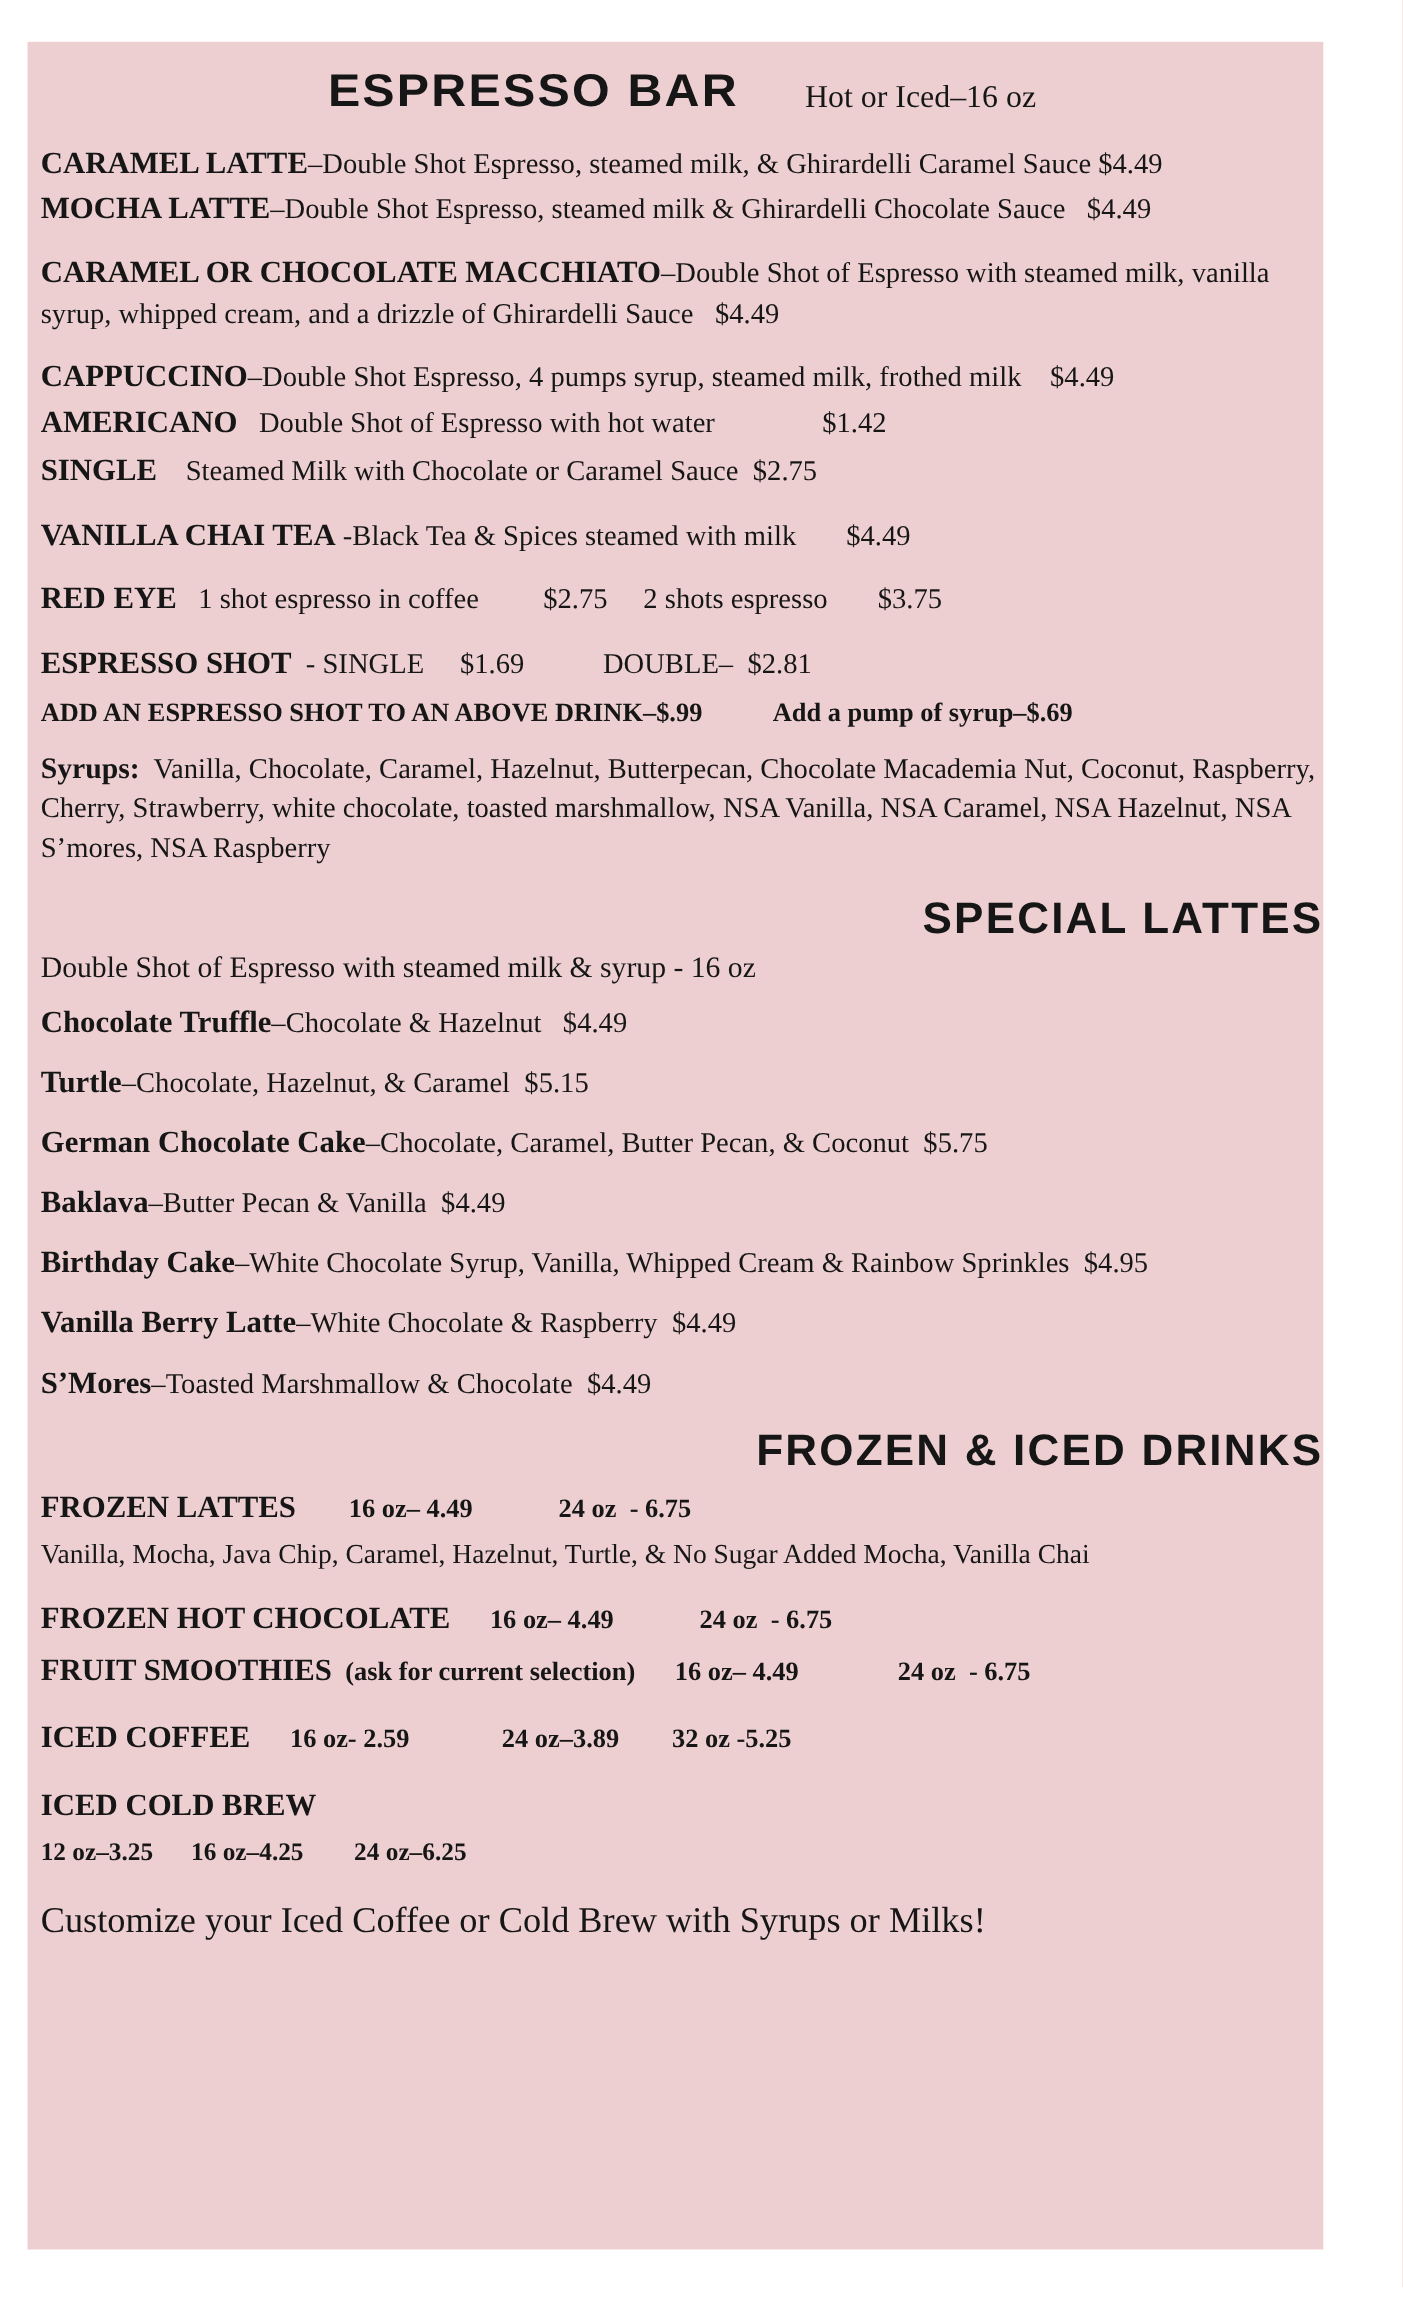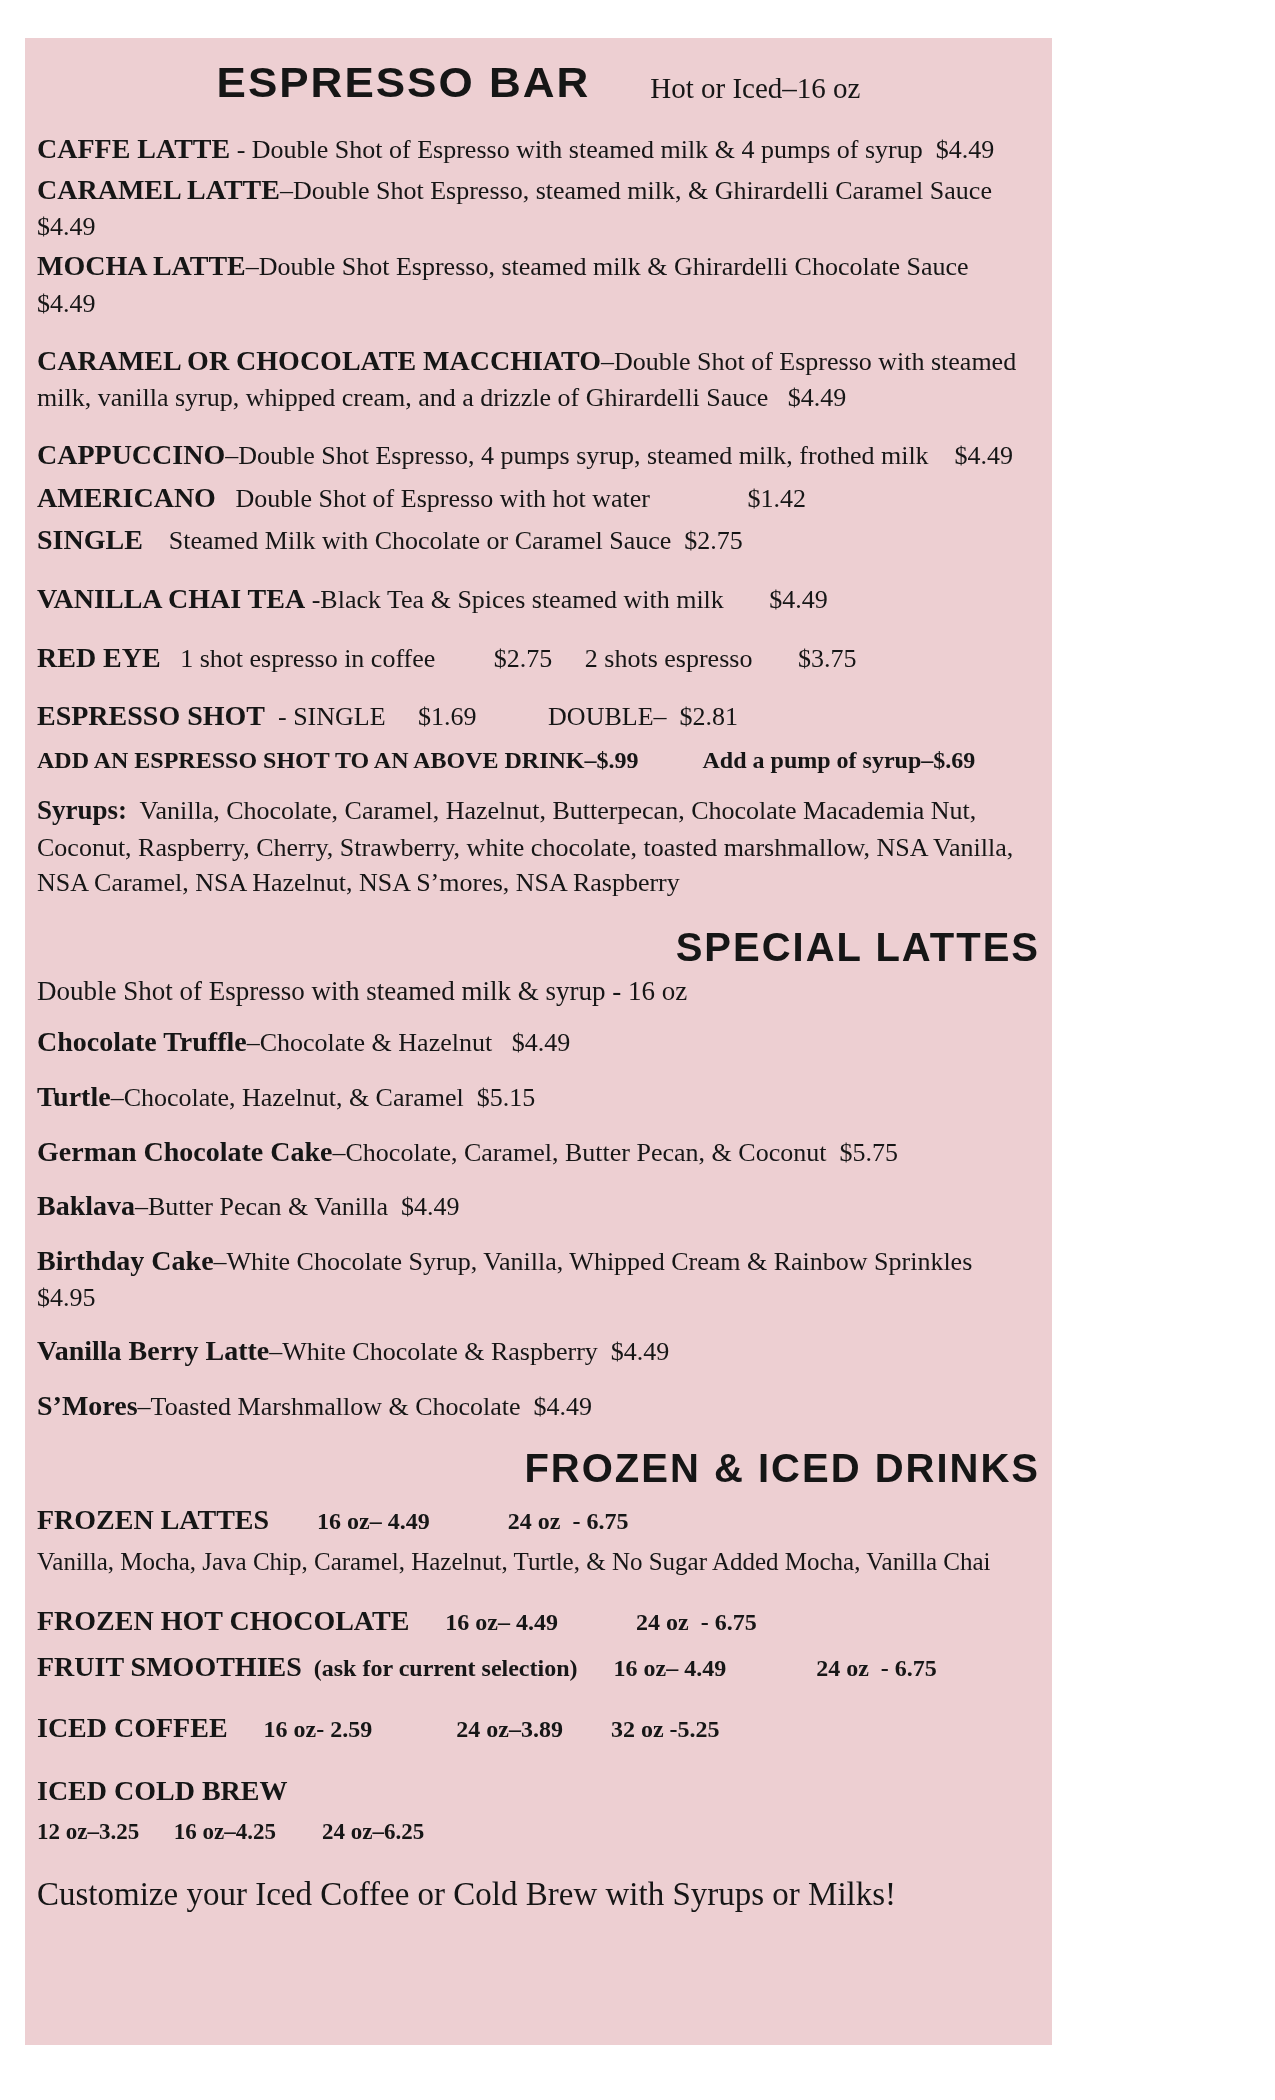--- a/index.html
+++ b/index.html
@@ -1,22 +1,22 @@
 <!DOCTYPE html>
 <html><head>
 <meta charset="utf-8">
 <style>
   html,body{margin:0;padding:0;}
   body{
     width:1275px;height:2100px;overflow:hidden;background:#ffffff;
     font-family:"Liberation Serif", serif;color:#161616;
   }
   .panel{
-    position:absolute;left:25px;top:38px;width:1027px;height:2007px;
-    background:#edcfd2;box-sizing:border-box;padding:10px 12px 0 12px;overflow:hidden;
+    position:absolute;left:25px;top:38px;width:1178px;height:2007px;
+    background:#edcfd2;box-sizing:border-box;padding:10px 0 0 12px;overflow:hidden;
   }
   .hdr-row{display:flex;justify-content:center;align-items:baseline;gap:60px;margin:10px 0 22px 0;}
   .hdr{
     font-family:"Liberation Sans", sans-serif;font-weight:700;
     font-size:44px;letter-spacing:2px;transform:scaleY(0.95);
   }
   .hdr2{display:block;text-align:right;font-family:"Liberation Sans",sans-serif;
     font-weight:700;font-size:40px;letter-spacing:2px;}
   .hdr-sub{font-size:29px;}
   .line{white-space:pre-wrap;font-size:26px;line-height:1.38;}
@@ -34,21 +34,20 @@
 </head>
 <body style="background: rgb(255, 255, 255); color: rgb(22, 22, 22);">
 
 <div class="panel" style="background: rgb(237, 207, 210);">
 
   <div class="hdr-row">
     <span class="hdr">ESPRESSO BAR</span>
     <span class="hdr-sub">Hot or Iced–16 oz</span>
   </div>
 
-  <div class="line"><span class="nm">CAFFE LATTE</span><span> - Double Shot of Espresso with steamed milk &amp; 4 pumps of syrup  $4.49</span></div>
   <div class="line mt2"><span class="nm">CARAMEL LATTE</span><span>–Double Shot Espresso, steamed milk, &amp; Ghirardelli Caramel Sauce $4.49</span></div>
   <div class="line mt2"><span class="nm">MOCHA LATTE</span><span>–Double Shot Espresso, steamed milk &amp; Ghirardelli Chocolate Sauce   $4.49</span></div>
 
   <div class="line mt20"><span class="nm">CARAMEL OR CHOCOLATE MACCHIATO</span><span>–Double Shot of Espresso with steamed milk, vanilla syrup, whipped cream, and a drizzle of Ghirardelli Sauce   $4.49</span></div>
 
   <div class="line mt20"><span class="nm">CAPPUCCINO</span><span>–Double Shot Espresso, 4 pumps syrup, steamed milk, frothed milk    $4.49</span></div>
   <div class="line mt4"><span class="nm">AMERICANO</span><span>   Double Shot of Espresso with hot water               $1.42</span></div>
   <div class="line mt4"><span class="nm">SINGLE</span><span>    Steamed Milk with Chocolate or Caramel Sauce  $2.75</span></div>
 
   <div class="line mt20"><span class="nm">VANILLA CHAI TEA</span><span> -Black Tea &amp; Spices steamed with milk       $4.49</span></div>

